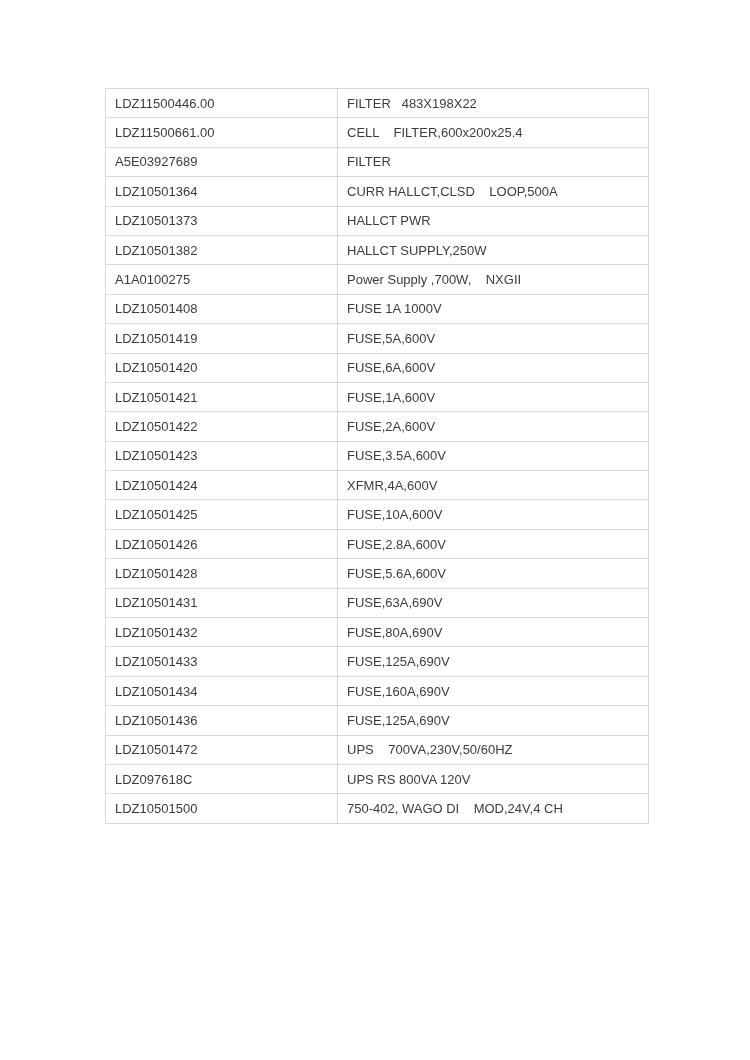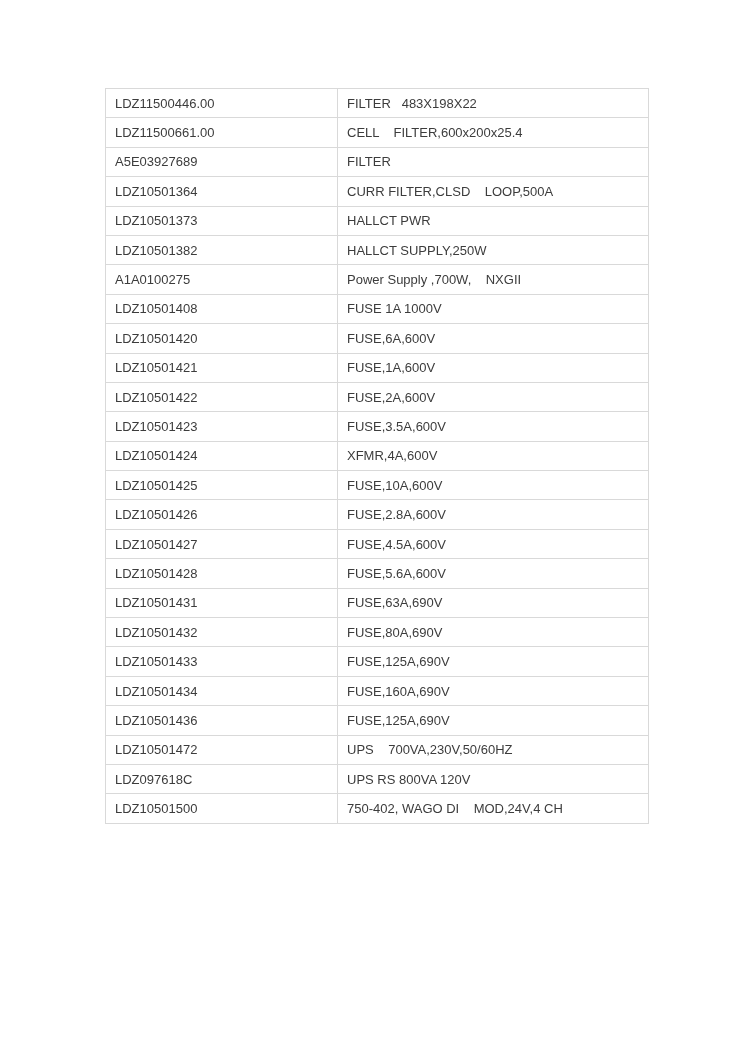--- a/index.html
+++ b/index.html
@@ -60,37 +60,41 @@
         <tr>
           <td>LDZ11500661.00</td>
           <td>CELL    FILTER,600x200x25.4</td>
         </tr>
         <tr>
           <td>A5E03927689</td>
           <td>FILTER</td>
         </tr>
         <tr>
           <td>LDZ10501364</td>
-          <td>CURR FILTER,CLSD    LOOP,500A</td>
+          <td>CURR HALLCT,CLSD    LOOP,500A</td>
         </tr>
         <tr>
           <td>LDZ10501373</td>
           <td>HALLCT PWR</td>
         </tr>
         <tr>
           <td>LDZ10501382</td>
           <td>HALLCT SUPPLY,250W</td>
         </tr>
         <tr>
           <td>A1A0100275</td>
           <td>Power Supply ,700W,    NXGII</td>
         </tr>
         <tr>
           <td>LDZ10501408</td>
           <td>FUSE 1A 1000V</td>
+        </tr>
+        <tr>
+          <td>LDZ10501419</td>
+          <td>FUSE,5A,600V</td>
         </tr>
         <tr>
           <td>LDZ10501420</td>
           <td>FUSE,6A,600V</td>
         </tr>
         <tr>
           <td>LDZ10501421</td>
           <td>FUSE,1A,600V</td>
         </tr>
         <tr>
@@ -105,24 +109,20 @@
           <td>LDZ10501424</td>
           <td>XFMR,4A,600V</td>
         </tr>
         <tr>
           <td>LDZ10501425</td>
           <td>FUSE,10A,600V</td>
         </tr>
         <tr>
           <td>LDZ10501426</td>
           <td>FUSE,2.8A,600V</td>
-        </tr>
-        <tr>
-          <td>LDZ10501427</td>
-          <td>FUSE,4.5A,600V</td>
         </tr>
         <tr>
           <td>LDZ10501428</td>
           <td>FUSE,5.6A,600V</td>
         </tr>
         <tr>
           <td>LDZ10501431</td>
           <td>FUSE,63A,690V</td>
         </tr>
         <tr>

